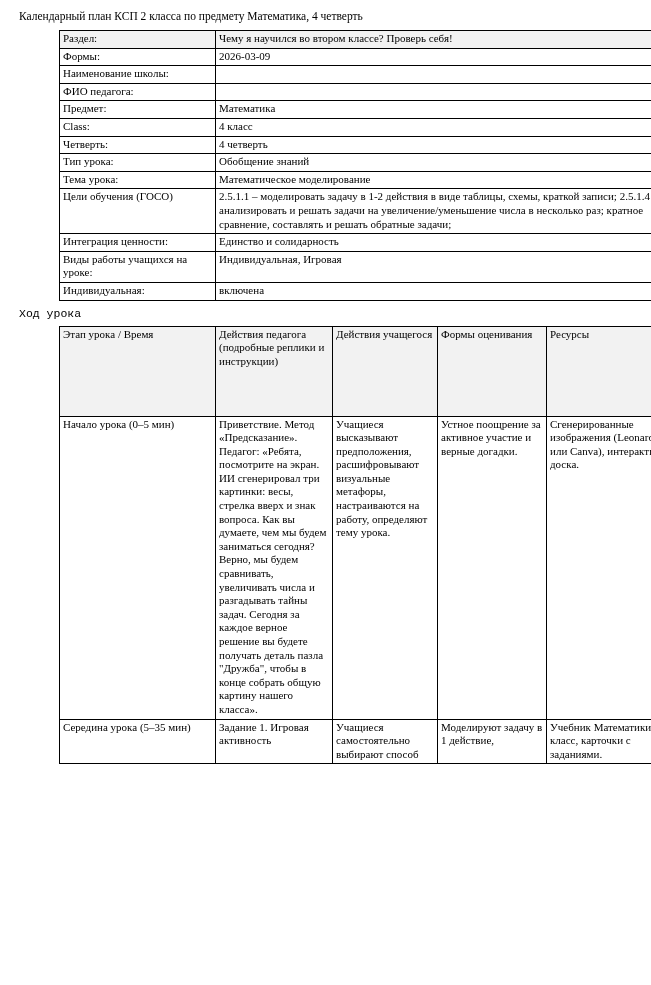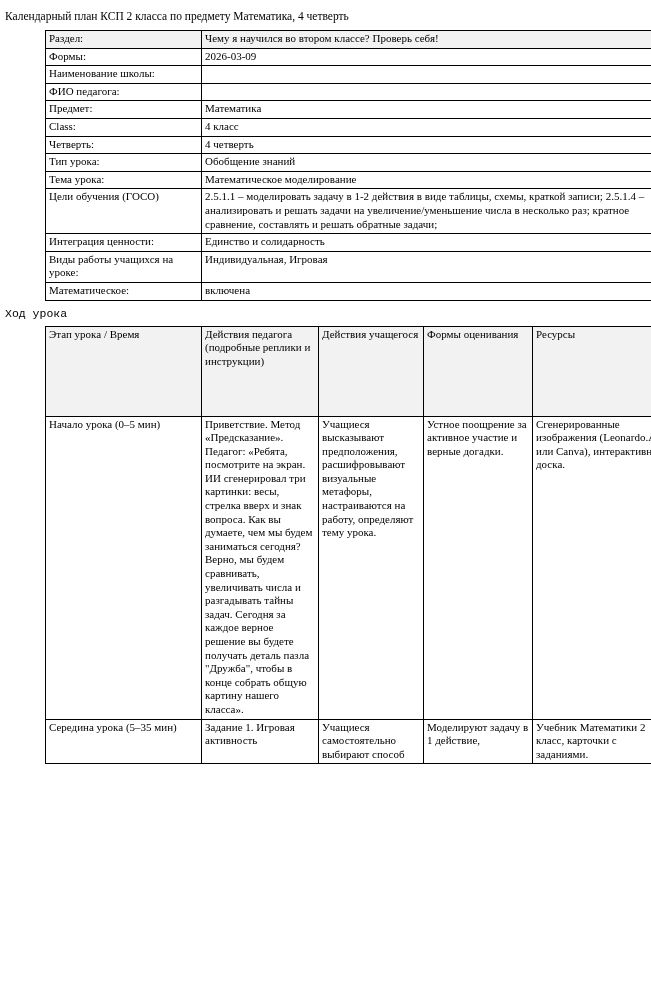--- a/index.html
+++ b/index.html
@@ -14,21 +14,21 @@
     overflow: hidden;
     font-family: "Liberation Serif", "DejaVu Serif", serif;
     color: #000000;
     -webkit-font-smoothing: antialiased;
   }
   .page {
     position: relative;
     width: 651px;
     height: 985px;
     box-sizing: border-box;
-    padding: 9px 11px 0 5px;
+    padding: 9px 11px 0 19px;
     overflow: hidden;
   }
 
   .doc-title {
     font-size: 11.5px;
     line-height: 14px;
     margin: 0 0 7px 0;
     white-space: nowrap;
   }
 
@@ -130,21 +130,21 @@
       </tr>
       <tr>
         <td class="label">Интеграция ценности:</td>
         <td class="value">Единство и солидарность</td>
       </tr>
       <tr>
         <td class="label">Виды работы учащихся на уроке:</td>
         <td class="value">Индивидуальная, Игровая</td>
       </tr>
       <tr>
-        <td class="label">Математическое:</td>
+        <td class="label">Индивидуальная:</td>
         <td class="value">включена</td>
       </tr>
     </tbody>
   </table>
 
   <div class="flow-label">Ход урока</div>
 
   <table class="flow-table">
     <colgroup>
       <col class="c-stage">

